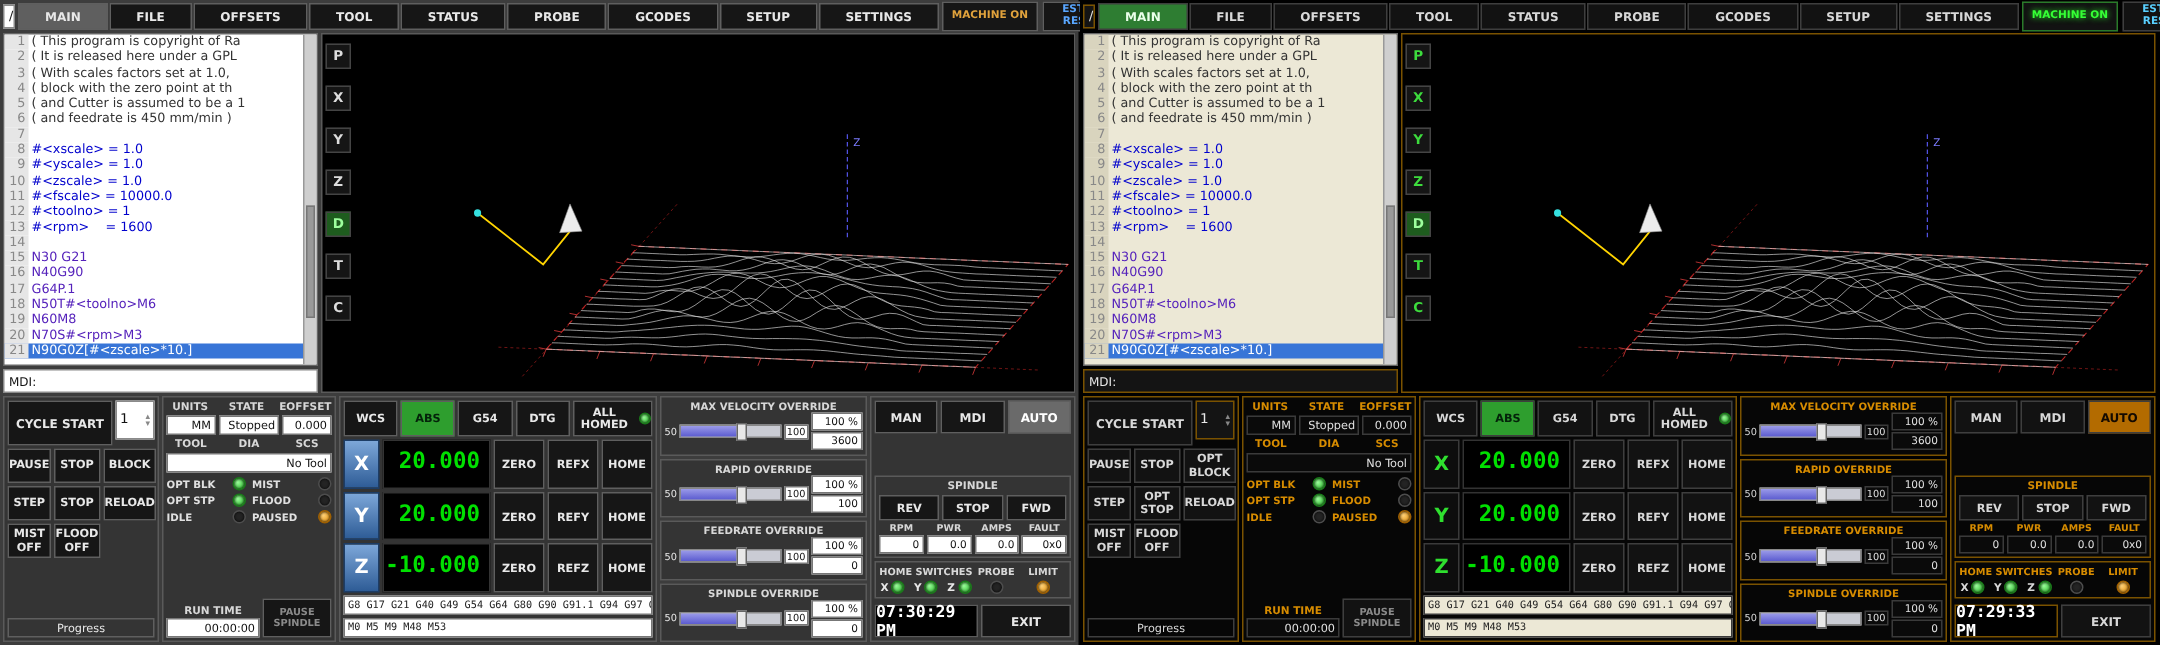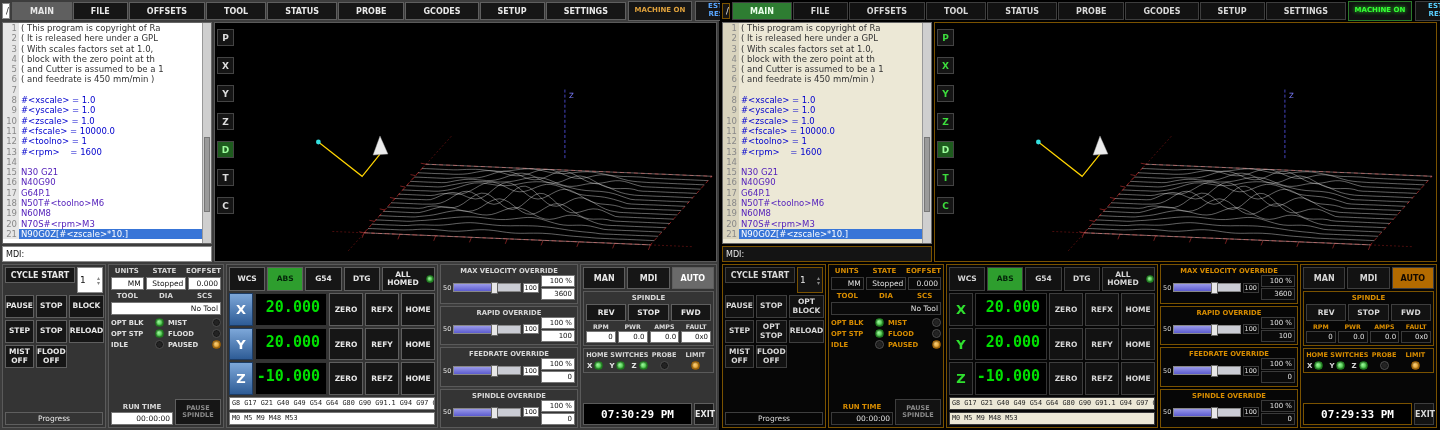--- a/index.html
+++ b/index.html
@@ -81,21 +81,21 @@
   .col-dro{ width:212px; }
   .col-ovr{ width:138px; gap:2px; }
   .col-mode{ flex:1; }
 
   .box{ background:var(--boxBg); color:var(--boxText); border:1px solid var(--boxBorder);
     font-size:7.5px; text-align:right; padding:1px 2px; overflow:hidden; white-space:nowrap; }
   .h{ font-size:7px; color:var(--title); text-align:center; font-weight:bold; }
 
   
   .cycle-row{ display:flex; gap:2px; }
-  .cycle-start{ flex:1; height:16px; font-size:8px; font-weight:bold;
+  .cycle-start{ flex:1; height:30px; font-size:8px; font-weight:bold;
     background:var(--btn); color:var(--btnText); border:1px solid var(--btnBorder); }
   .spin{ width:26px; height:26px; background:var(--inputBg); color:var(--inputText);
     border:1px solid var(--inputBorder); display:flex; align-items:center; justify-content:space-between;
     font-size:9px; padding:0 2px; }
   .spin-arrows{ display:flex; flex-direction:column; font-size:6px; line-height:5px; color:#888; }
   .spin-arrows::before{ content:"▴"; } .spin-arrows::after{ content:"▾"; }
   .btn-grid{ display:grid; grid-template-columns:1fr 1fr 1fr; gap:2px; }
   .cy-btn{ height:23px; font-size:7.5px; font-weight:bold; line-height:1.1;
     background:var(--btn); color:var(--btnText); border:1px solid var(--btnBorder); white-space:normal; }
   .progress{ margin-top:auto; height:13px; border:1px solid var(--btnBorder); background:var(--panelbg);
@@ -151,38 +151,38 @@
     background:#e8e8e8; border:1px solid #666; }
   .ovr-vals{ display:flex; flex-direction:column; gap:1px; width:34px; }
   .ovr-vals .box{ font-size:7px; }
 
   
   .modes{ display:flex; gap:2px; }
   .mode-btn{ flex:1; height:22px; font-size:8px; font-weight:bold;
     background:var(--btn); color:var(--btnText); border:1px solid var(--btnBorder); }
   .panel[data-theme="light"] .mode-btn[data-active="true"]{ background:#6a6a6a; color:#fff; }
   .panel[data-theme="dark"] .mode-btn[data-active="true"]{ background:#b36b00; color:#140a00; }
-  .spindle{ display:flex; flex-direction:column; gap:2px; }
+  .spindle{ display:flex; flex-direction:column; gap:2px;margin-top:26px; }
   .sp-btns{ display:flex; gap:2px; }
   .sp-btn{ flex:1; height:17px; font-size:7.5px; font-weight:bold;
     background:var(--btn); color:var(--btnText); border:1px solid var(--btnBorder); }
   .meters{ display:grid; grid-template-columns:repeat(4,1fr); gap:2px; }
   .meter{ display:flex; flex-direction:column; gap:1px; }
   .meter .h{ font-size:6.3px; }
   .meter .box{ font-size:7px; }
   .switches{ display:flex; flex-direction:column; gap:2px; }
   .sw-heads,.sw-leds{ display:grid; grid-template-columns:2fr 1fr 1fr; align-items:center; justify-items:center; }
   .sw-heads .h{ font-size:6.5px; }
   .axleds{ display:flex; gap:6px; }
   .axled{ display:flex; align-items:center; gap:2px; font-size:7px; color:var(--btnText); font-weight:bold; }
   .foot-row{ margin-top:auto; display:flex; gap:2px; }
   .clock{ flex:1; height:22px; font-size:11px; font-weight:bold; display:flex; align-items:center;
     justify-content:center; background:#000; color:#fff; border:1px solid var(--groupBorder);
     font-family:"DejaVu Sans Mono",monospace; }
-  .exit{ width:20px; height:22px; font-size:8px; font-weight:bold;
+  .exit{ width:60px; height:22px; font-size:8px; font-weight:bold;
     background:var(--btn); color:var(--btnText); border:1px solid var(--btnBorder); }
 </style>
 </head>
 <body>
 
 <div id="app" class="root">
 
   <section class="panel" data-theme="light">
 
     <header class="topbar">

